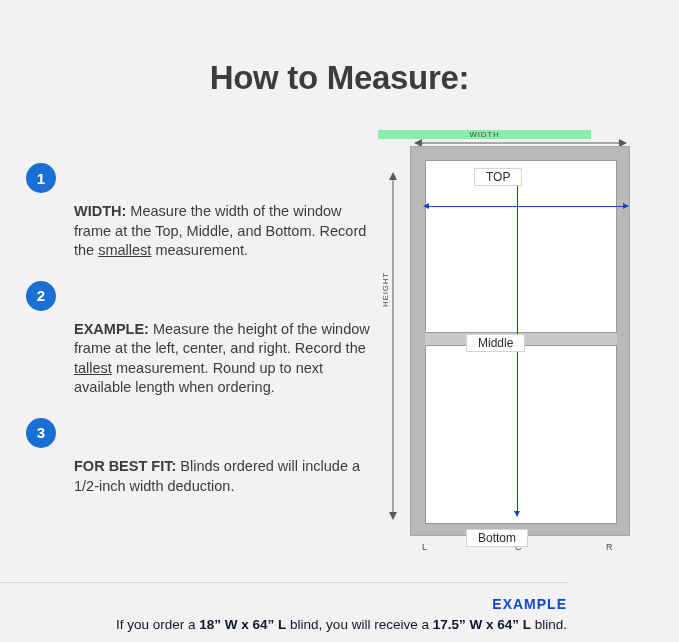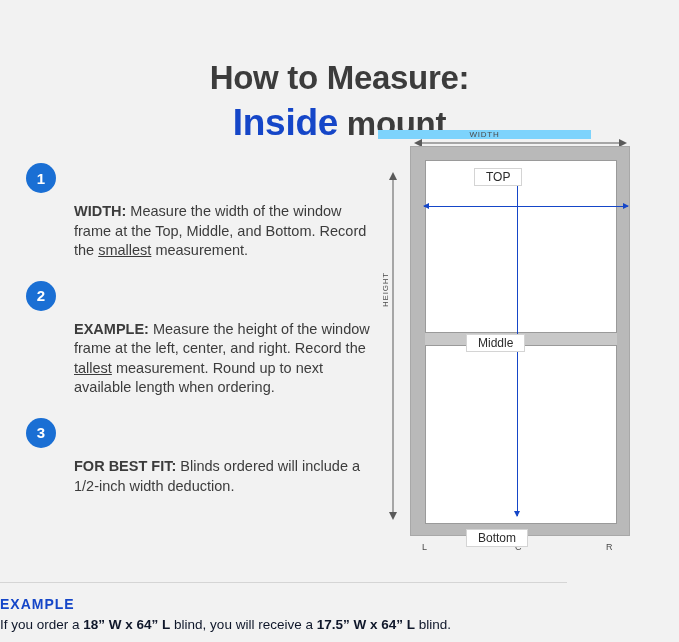--- a/index.html
+++ b/index.html
@@ -104,21 +104,21 @@
   }
   .width-label {
     position: absolute;
     left: 0;
     top: 0;
     width: 213px;
     text-align: center;
     font-size: 8px;
     letter-spacing: 0.8px;
     color: #4a4a4a;
-    background: #7dd3fc;
+    background: #86efac;
     z-index: 2;
   }
   
   .height-arrow {
     position: absolute;
     left: 8px;
     top: 42px;
     width: 14px;
     height: 348px;
   }
@@ -239,21 +239,21 @@
 
   
   .footer {
     position: absolute;
     left: 0;
     bottom: 0;
     width: 567px;
     border-top: 1px solid #d5d5d5;
     padding-top: 13px;
     padding-bottom: 10px;
-    text-align: left;
+    text-align: right;
     background: #f2f2f2;
   }
   .footer-title {
     color: #1546c8;
     font-size: 14px;
     font-weight: bold;
     letter-spacing: 1px;
     margin-bottom: 5px;
   }
   .footer-text {
@@ -262,23 +262,20 @@
   }
   .footer-text b { font-weight: bold; }
 </style>
 </head>
 <body>
 
 <div class="page">
 
   <div class="title-block">
     <div class="title-line1">How to Measure:</div>
-    <div class="title-line2">
-      <span class="title-accent">Inside</span><span> mount</span>
-    </div>
   </div>
 
   <div class="steps">
 
     <div class="step">
       <div class="step-badge">1</div>
       <div class="step-text">
         <b>WIDTH:</b><span> Measure the width of the window frame at the Top, Middle, and Bottom. Record the </span><span class="underline">smallest</span><span> measurement.</span>
       </div>
     </div>

